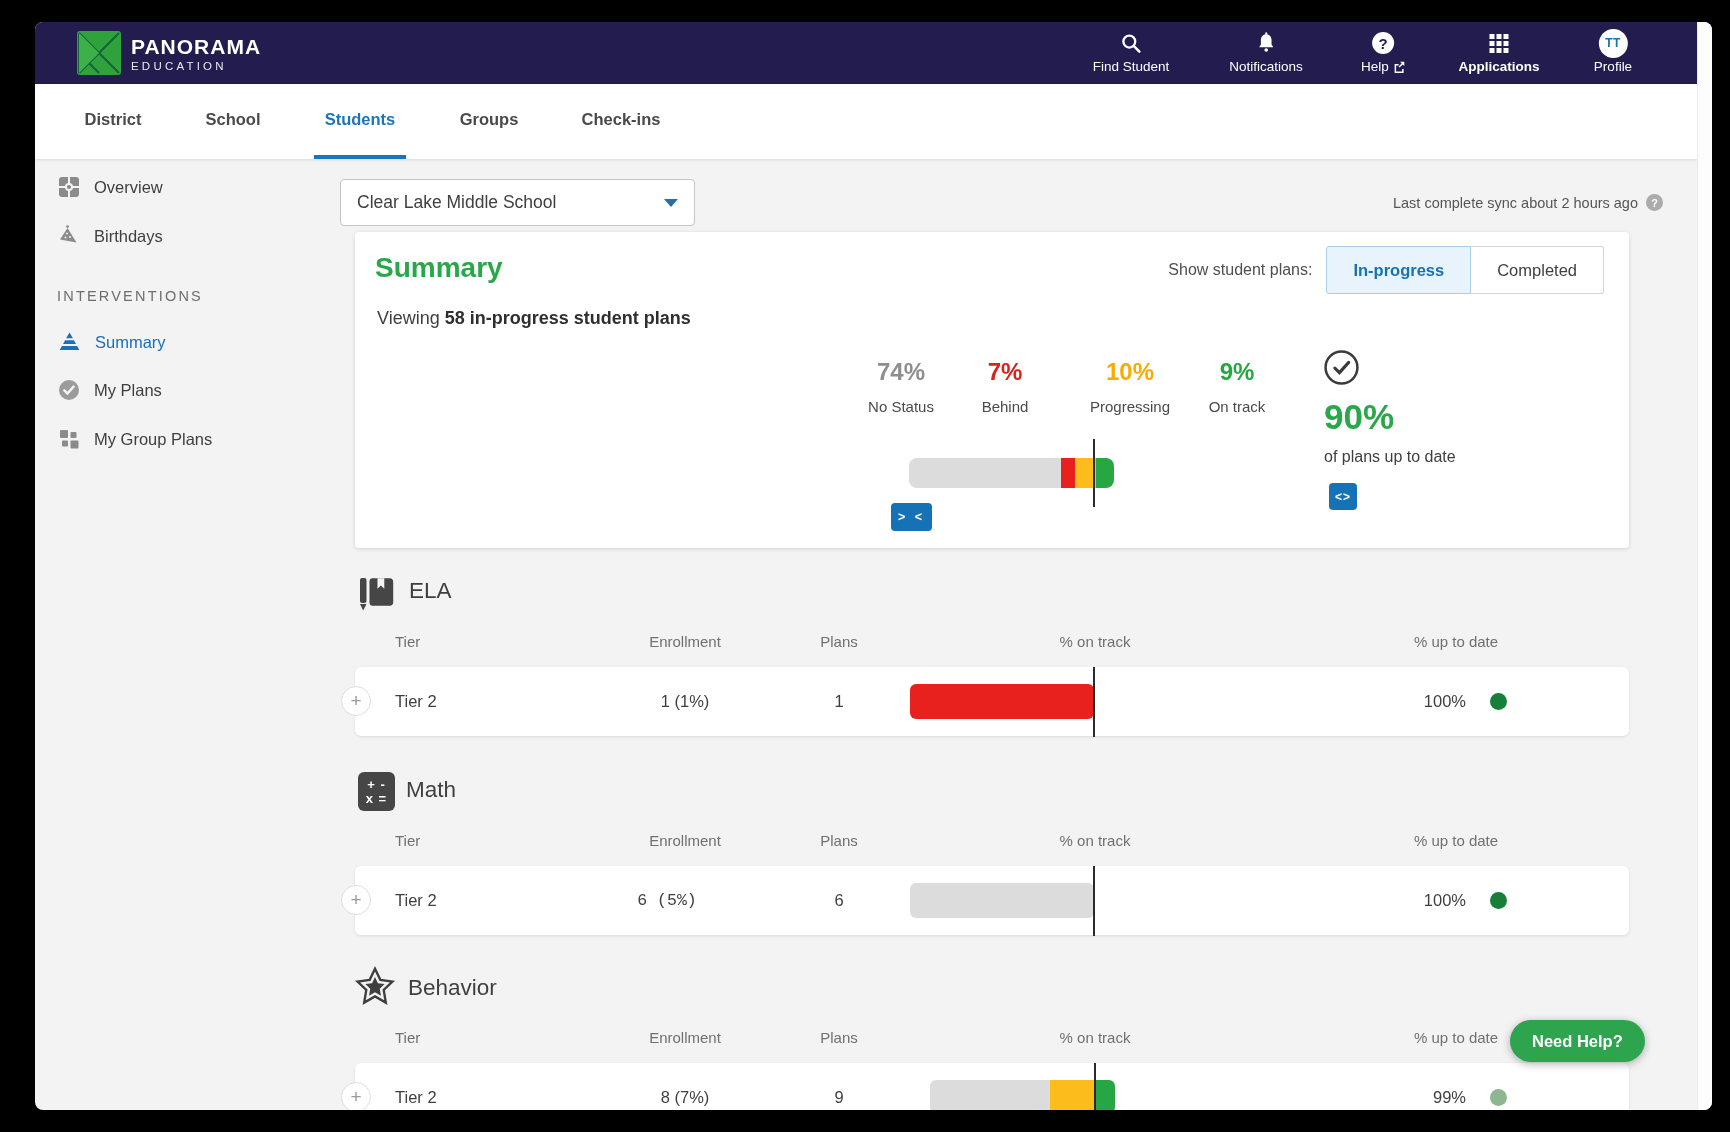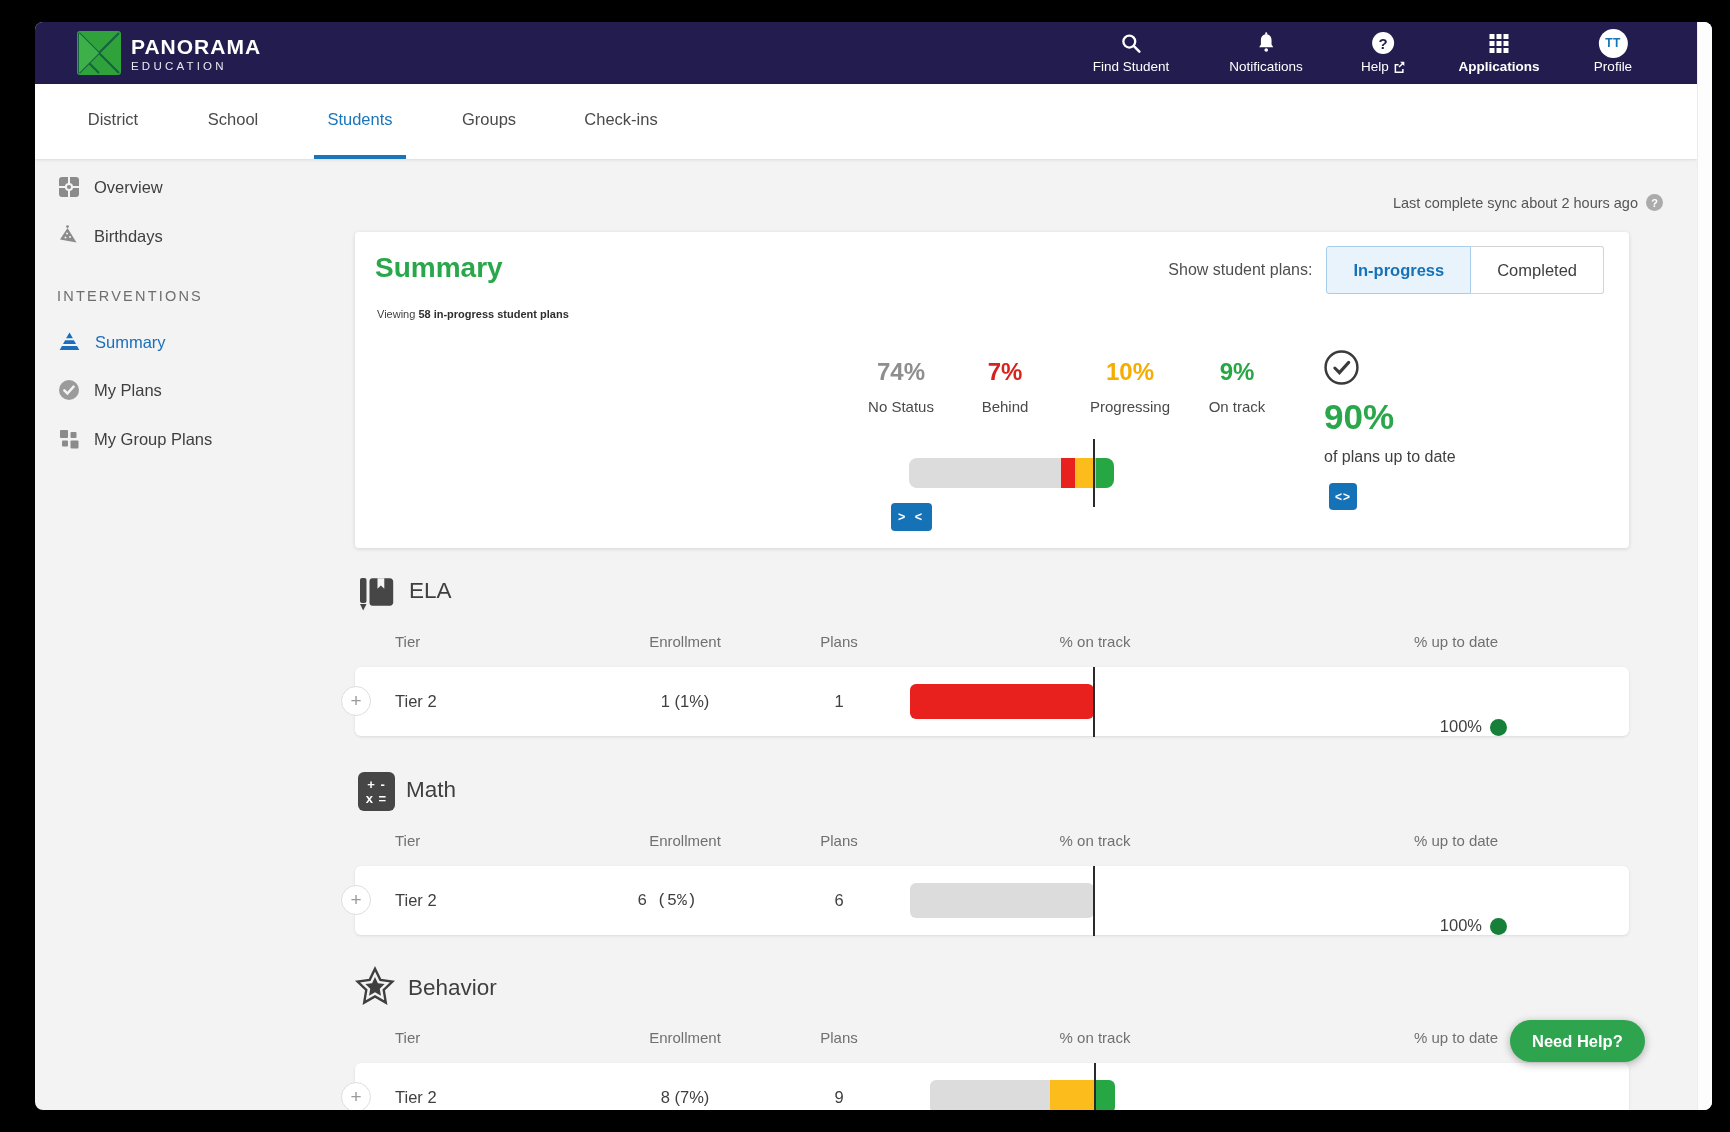--- a/index.html
+++ b/index.html
@@ -20,21 +20,21 @@
   .helpcircle { width:22px; height:22px; border-radius:50%; background:#fff; color:#221c4f;
                 font-weight:bold; font-size:15px; display:flex; align-items:center; justify-content:center; }
   .gridicon { display:grid; grid-template-columns:repeat(3,5px); grid-template-rows:repeat(3,5px); gap:2px; }
   .gridicon span { background:#fff; width:5px; height:5px; }
   .avatar { width:29px; height:29px; border-radius:50%; background:#fff; color:#1572b6;
             font-weight:bold; font-size:12px; display:flex; align-items:center; justify-content:center; letter-spacing:.5px;}
 
   
   #tabbar { position:absolute; left:0; top:62px; width:1662px; height:75px; background:#fff;
             box-shadow:0 1px 3px rgba(0,0,0,.10); }
-  .tab { position:absolute; top:26px; transform:translateX(-50%); font-size:16.5px; font-weight:400;
+  .tab { position:absolute; top:26px; transform:translateX(-50%); font-size:16.5px; font-weight:700;
          color:#4a4a4a; cursor:pointer; white-space:nowrap; }
   .tab.active { color:#1b75bb; }
   #tab-underline { position:absolute; bottom:0; height:4px; width:92px; background:#1b75bb; transform:translateX(-50%); }
 
   
   .side-item { position:absolute; left:22px; display:flex; align-items:center; gap:13px; height:26px; cursor:pointer; }
   .side-item .lbl { font-size:16.5px; color:#3f3f3f; }
   .side-item.active .lbl { color:#1b6fba; }
   .side-heading { position:absolute; left:22px; font-size:14.5px; letter-spacing:2.2px; color:#6e6e6e; }
 
@@ -47,21 +47,21 @@
                 border-top:8px solid #2e6da4; }
   #sync { position:absolute; right:49px; top:172px; display:flex; align-items:center; gap:8px; }
   #sync .lbl { font-size:14.5px; color:#555; }
   .info-circle { width:17px; height:17px; border-radius:50%; background:#ababab; color:#fff; font-size:11px;
                  font-weight:bold; display:flex; align-items:center; justify-content:center; cursor:pointer; }
 
   
   #summary-card { position:absolute; left:320px; top:210px; width:1274px; height:316px; background:#fff;
                   border-radius:4px; box-shadow:0 1px 4px rgba(0,0,0,.13); }
   #summary-title { position:absolute; left:20px; top:20px; font-size:28px; font-weight:bold; color:#2aa74b; }
-  #viewing-line { position:absolute; left:22px; top:76px; font-size:11px; color:#3f3f3f; }
+  #viewing-line { position:absolute; left:22px; top:76px; font-size:18px; color:#3f3f3f; }
   #viewing-line b { color:#2f2f2f; }
   #plans-toggle { position:absolute; right:25px; top:14px; display:flex; align-items:center; }
   #plans-toggle .lbl { font-size:16px; color:#4f4f4f; margin-right:14px; }
   .toggle-btn { height:48px; display:flex; align-items:center; justify-content:center; padding:0 26px;
                 font-size:16.5px; cursor:pointer; }
   .toggle-btn.selected { background:#e9f3fb; border:1px solid #a8cdea; color:#1572b6; font-weight:600;
                          border-radius:3px 0 0 3px; }
   .toggle-btn.unselected { background:#fff; border:1px solid #d4d4d4; border-left:none; color:#3f3f3f;
                            border-radius:0 3px 3px 0; }
   .stat { position:absolute; top:126px; transform:translateX(-50%); text-align:center; }
@@ -90,21 +90,21 @@
   .section-title { position:absolute; font-size:22.5px; color:#3f3f3f; }
   .col-header { position:absolute; transform:translateX(-50%); font-size:15px; color:#707070; white-space:nowrap; }
   .col-header.left { transform:none; }
   .row-card { position:absolute; left:320px; width:1274px; height:69px; background:#fff; border-radius:6px;
               box-shadow:0 1px 3px rgba(0,0,0,.10); }
   .plus-btn { position:absolute; width:30px; height:30px; border-radius:50%; background:#fff;
               border:1px solid #dedede; color:#9a9a9a; font-size:19px; display:flex; align-items:center;
               justify-content:center; cursor:pointer; z-index:3; }
   .cell { position:absolute; top:0; height:69px; display:flex; align-items:center; font-size:16.5px; color:#3f3f3f; }
   .cell.centered { transform:translateX(-50%); }
-  .uptodate-cell { position:absolute; right:122px; top:0; height:69px; display:flex; align-items:flex-end; gap:8px; }
+  .uptodate-cell { position:absolute; right:122px; top:0; height:69px; display:flex; align-items:center; gap:24px; }
   .uptodate-cell .pct { font-size:16.5px; color:#3f3f3f; }
   .dot { width:17px; height:17px; border-radius:50%; }
   .math-icon { position:absolute; width:37px; height:39px; background:#464646; border-radius:6px;
                color:#fff; font-weight:bold; font-size:13px; line-height:14px; display:flex;
                flex-direction:column; align-items:center; justify-content:center; letter-spacing:1px; }
 
   #need-help { position:absolute; left:1475px; top:998px; height:42px; padding:0 22px; background:#2ea44f;
                color:#fff; font-weight:bold; font-size:16.5px; border-radius:22px; display:flex;
                align-items:center; box-shadow:0 2px 8px rgba(0,0,0,.3); z-index:20; cursor:pointer; }
 
@@ -243,20 +243,24 @@
   <div class="side-item" style="top:404px;">
     <svg width="24" height="24" viewBox="0 0 24 24" fill="#8b8b8b">
       <rect x="3" y="3" width="8" height="8" rx="1"></rect>
         <rect x="13.5" y="5" width="6" height="6" rx="1"></rect>
       <rect x="5" y="13.5" width="6" height="6" rx="1"></rect>
         <rect x="13.5" y="13.5" width="8" height="8" rx="1"></rect>
     </svg>
     <span class="lbl">My Group Plans</span>
   </div>
 
+  <div id="school-select">
+    <span class="lbl">Clear Lake Middle School</span>
+    <span class="caret-down"></span>
+  </div>
 
   <div id="sync">
     <span class="lbl">Last complete sync about 2 hours ago</span>
     <span class="info-circle">
         <span>?</span>
       </span>
   </div>
 
   <div id="summary-card">
     <div id="summary-title">Summary</div>

